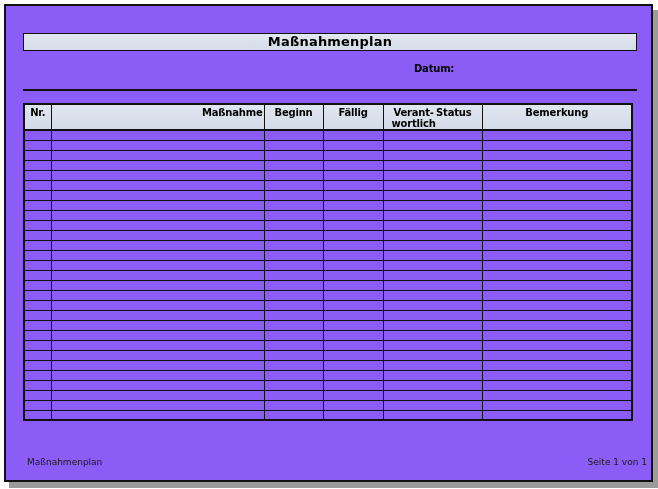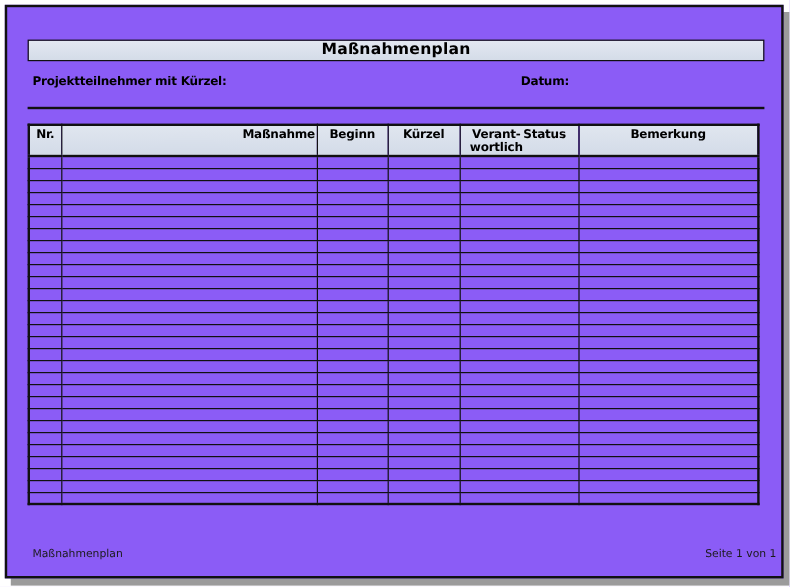--- a/index.html
+++ b/index.html
@@ -33,21 +33,21 @@
   }
   .field-label {
     position: absolute;
     font-size: 10px;
     font-weight: bold;
     color: #000;
     letter-spacing: -0.2px;
     white-space: nowrap;
   }
   .participants-label { left: 21px; top: 57px; }
-  .date-label { left: 428px; top: 57px; }
+  .date-label { left: 408px; top: 57px; }
   .separator {
     position: absolute;
     left: 17px; top: 83px;
     width: 614px; height: 0;
     border-top: 2px solid #111;
   }
   table.plan {
     position: absolute;
     left: 17px; top: 97px;
     width: 608px;
@@ -97,41 +97,40 @@
 </style>
 </head>
 <body>
 
 <div class="page">
 
   <div class="title-bar">
     <span>Maßnahmenplan</span>
   </div>
 
-  <div class="field-label participants-label">Projektteilnehmer mit Kürzel:</div>
 
   <div class="field-label date-label">Datum:</div>
 
   <div class="separator"></div>
 
   <table class="plan">
     <colgroup>
       <col style="width:27px">
       <col style="width:213px">
       <col style="width:59px">
       <col style="width:60px">
       <col style="width:99px">
       <col style="width:150px">
     </colgroup>
     <thead>
       <tr>
         <th>Nr.</th>
         <th class="col-massnahme">Maßnahme</th>
         <th>Beginn</th>
-        <th>Kürzel</th>
+        <th>Fällig</th>
         <th class="col-verant">
           <div class="verant-wrap">
             <span class="verant-lines">
               <span>Verant-</span>
               <span>wortlich</span>
             </span>
             <span>Status</span>
           </div>
         </th>
         <th>Bemerkung</th>

